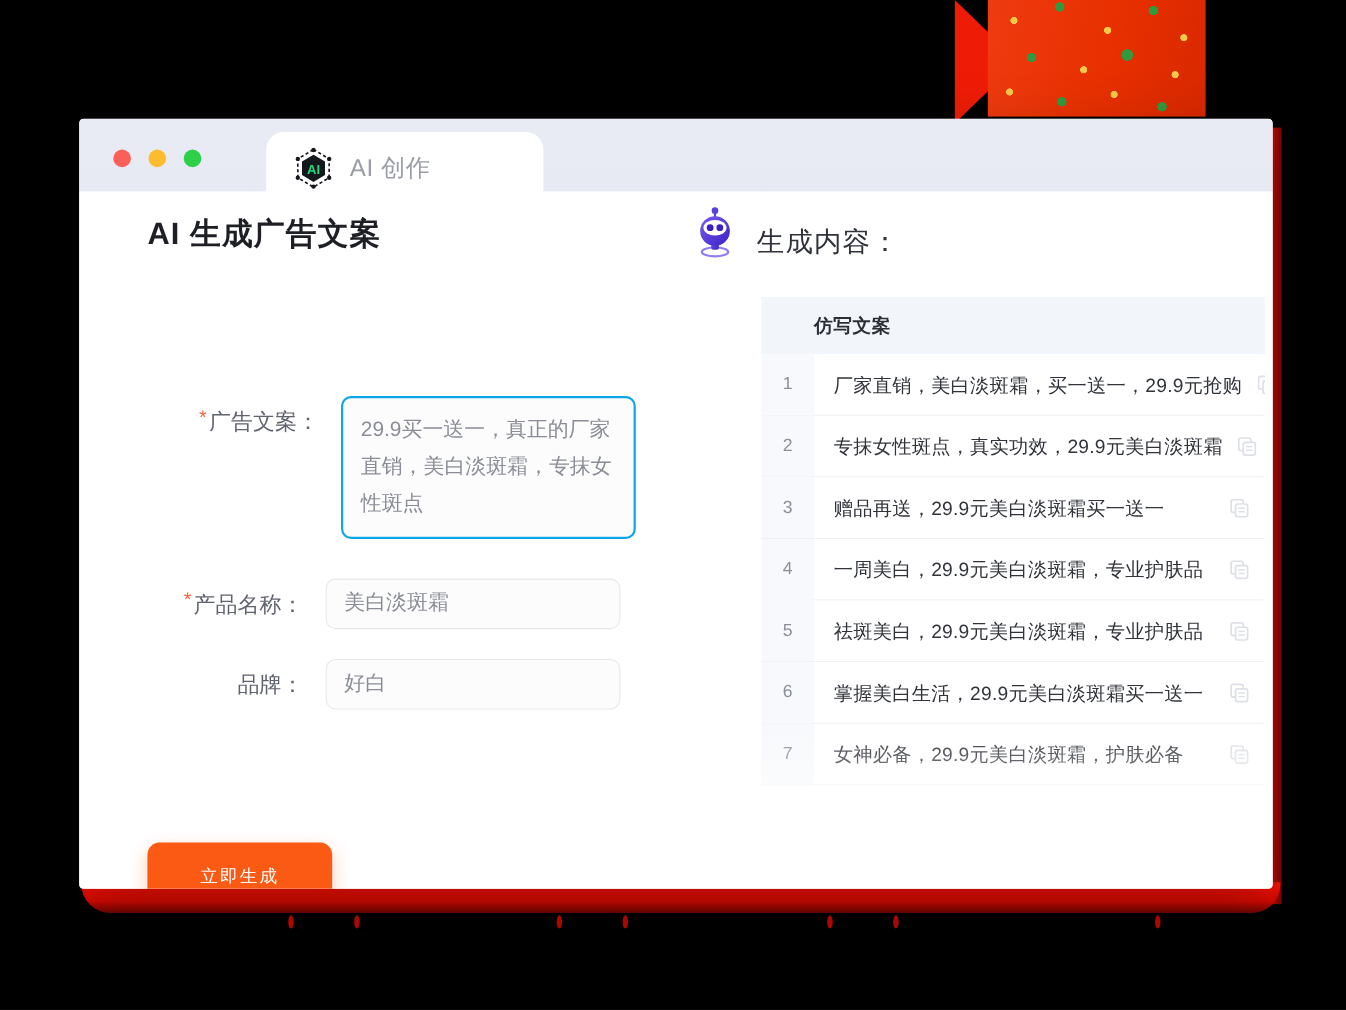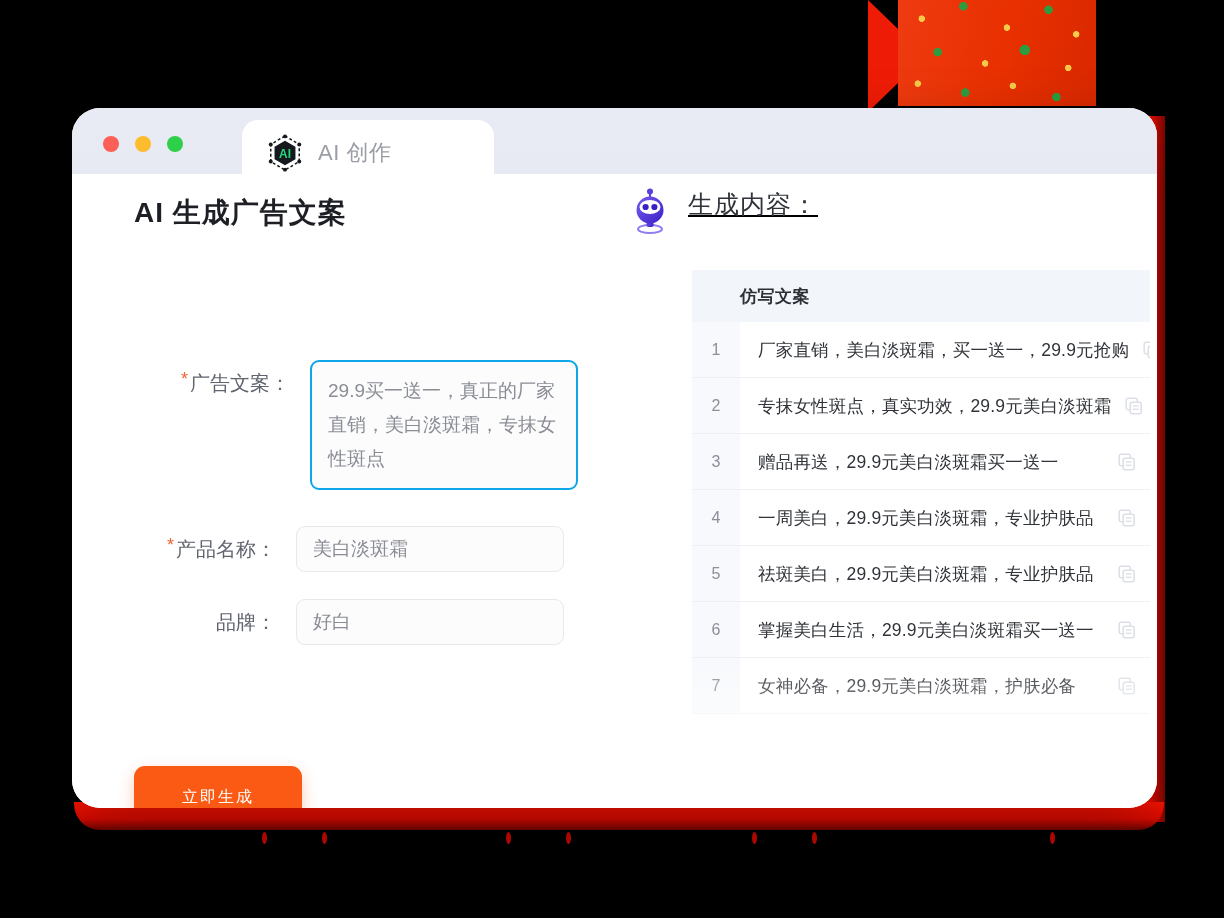--- a/index.html
+++ b/index.html
@@ -92,21 +92,21 @@
   }
 
   
   #app-window {
     position: absolute;
     left: 72px;
     top: 108px;
     width: 1085px;
     height: 700px;
     background: #ffffff;
-    border-radius: 28px;
+    border-radius: 4px;
     overflow: hidden;
     box-shadow: 0 22px 60px rgba(0,0,0,.28);
   }
 
   
   #titlebar {
     position: relative;
     height: 66px;
     background: linear-gradient(180deg, #e9ebf4 0%, #e7eaf3 100%);
   }
@@ -244,22 +244,21 @@
     font-family: inherit;
     box-shadow: 0 6px 16px rgba(250,90,20,.30);
   }
 
   
   #result-head {
     position: absolute;
     left: 12px;
     top: 14px;
     display: flex;
-    align-items: flex-start;
-    text-decoration: underline;
+    align-items: flex-end;
   }
   .robot-icon { width: 44px; height: 48px; flex: 0 0 44px; }
   #result-title {
     margin-left: 16px;
     font-size: 25px;
     color: #30333a;
     letter-spacing: 1px;
   }
 
   #result-table {

